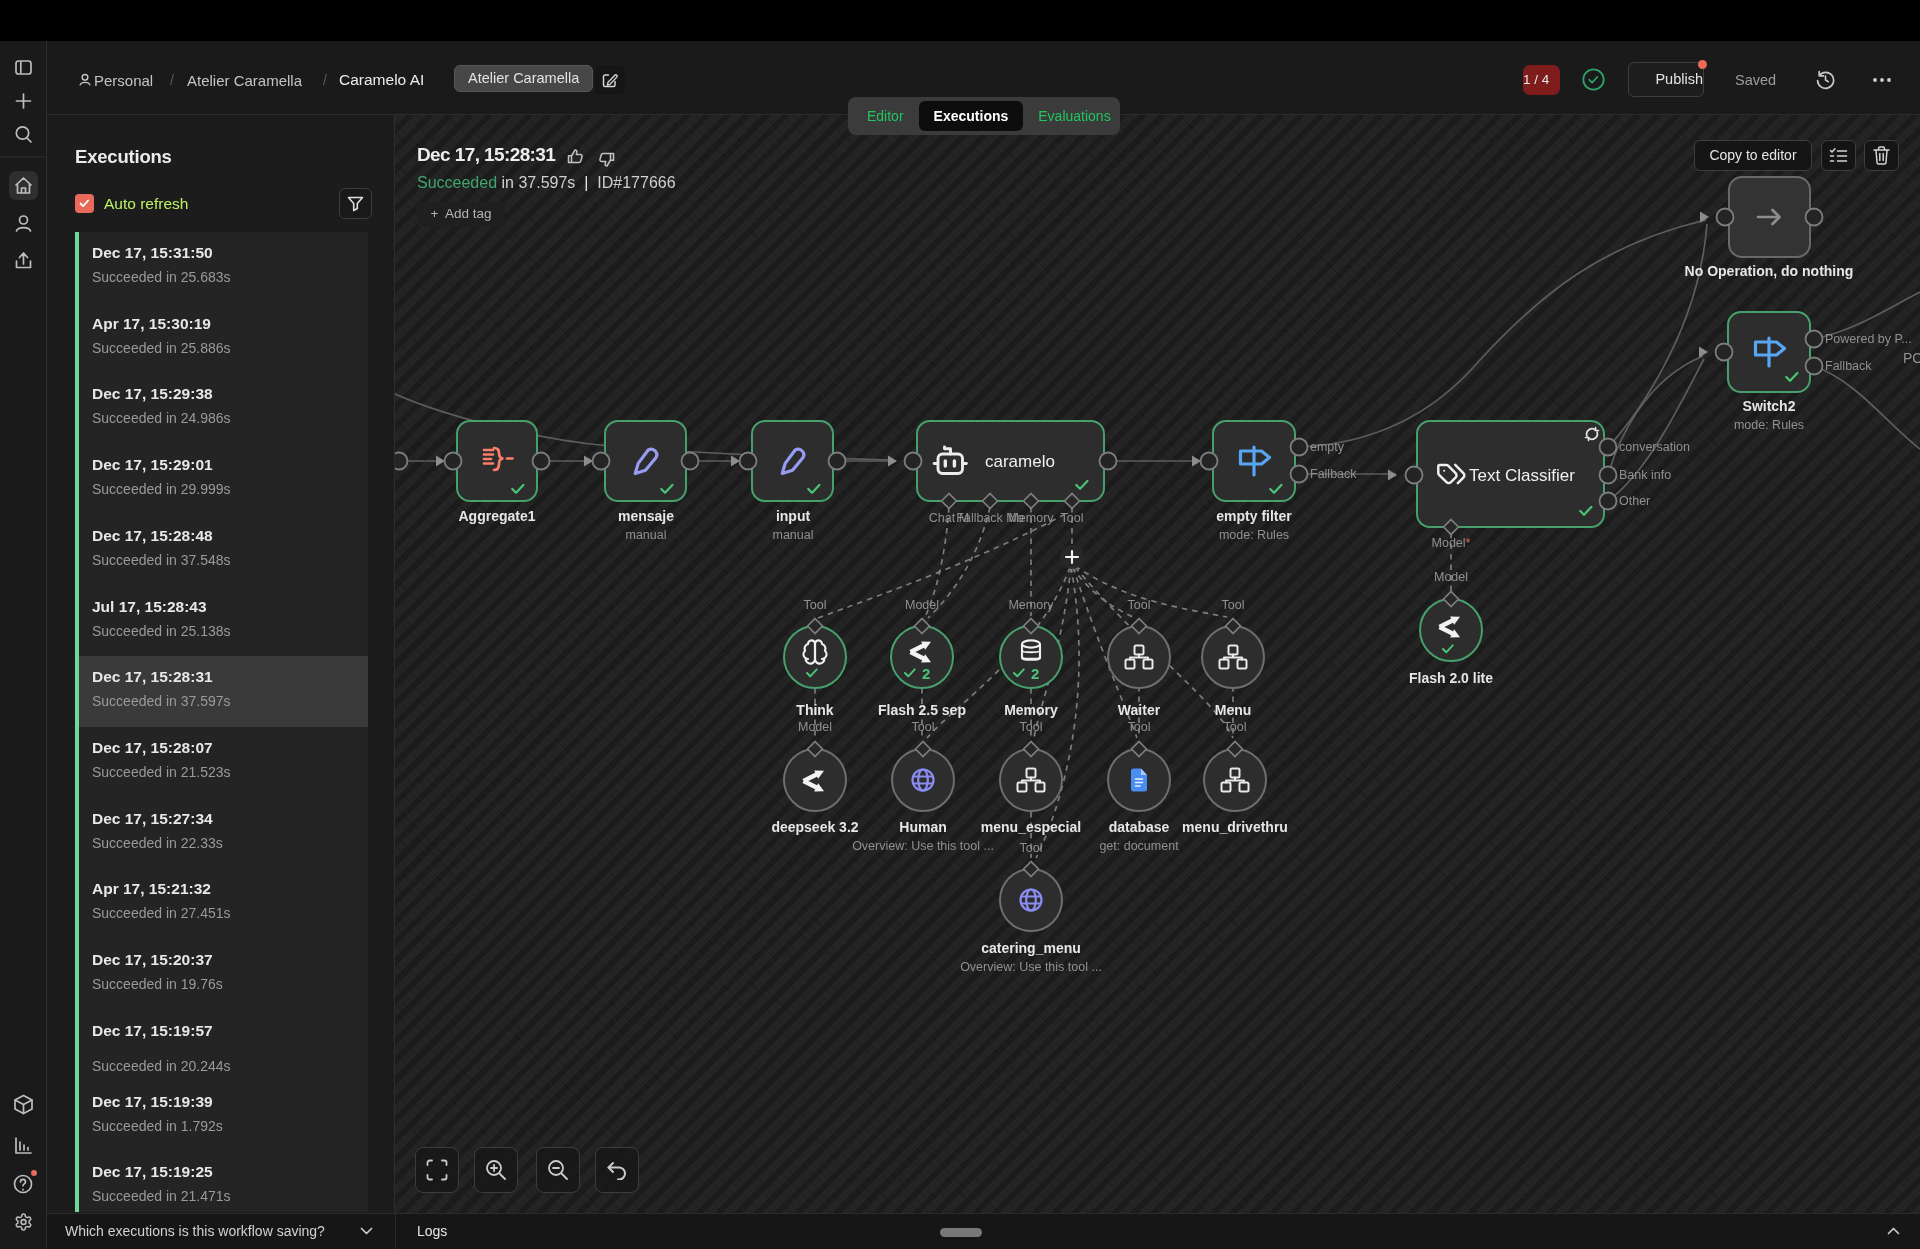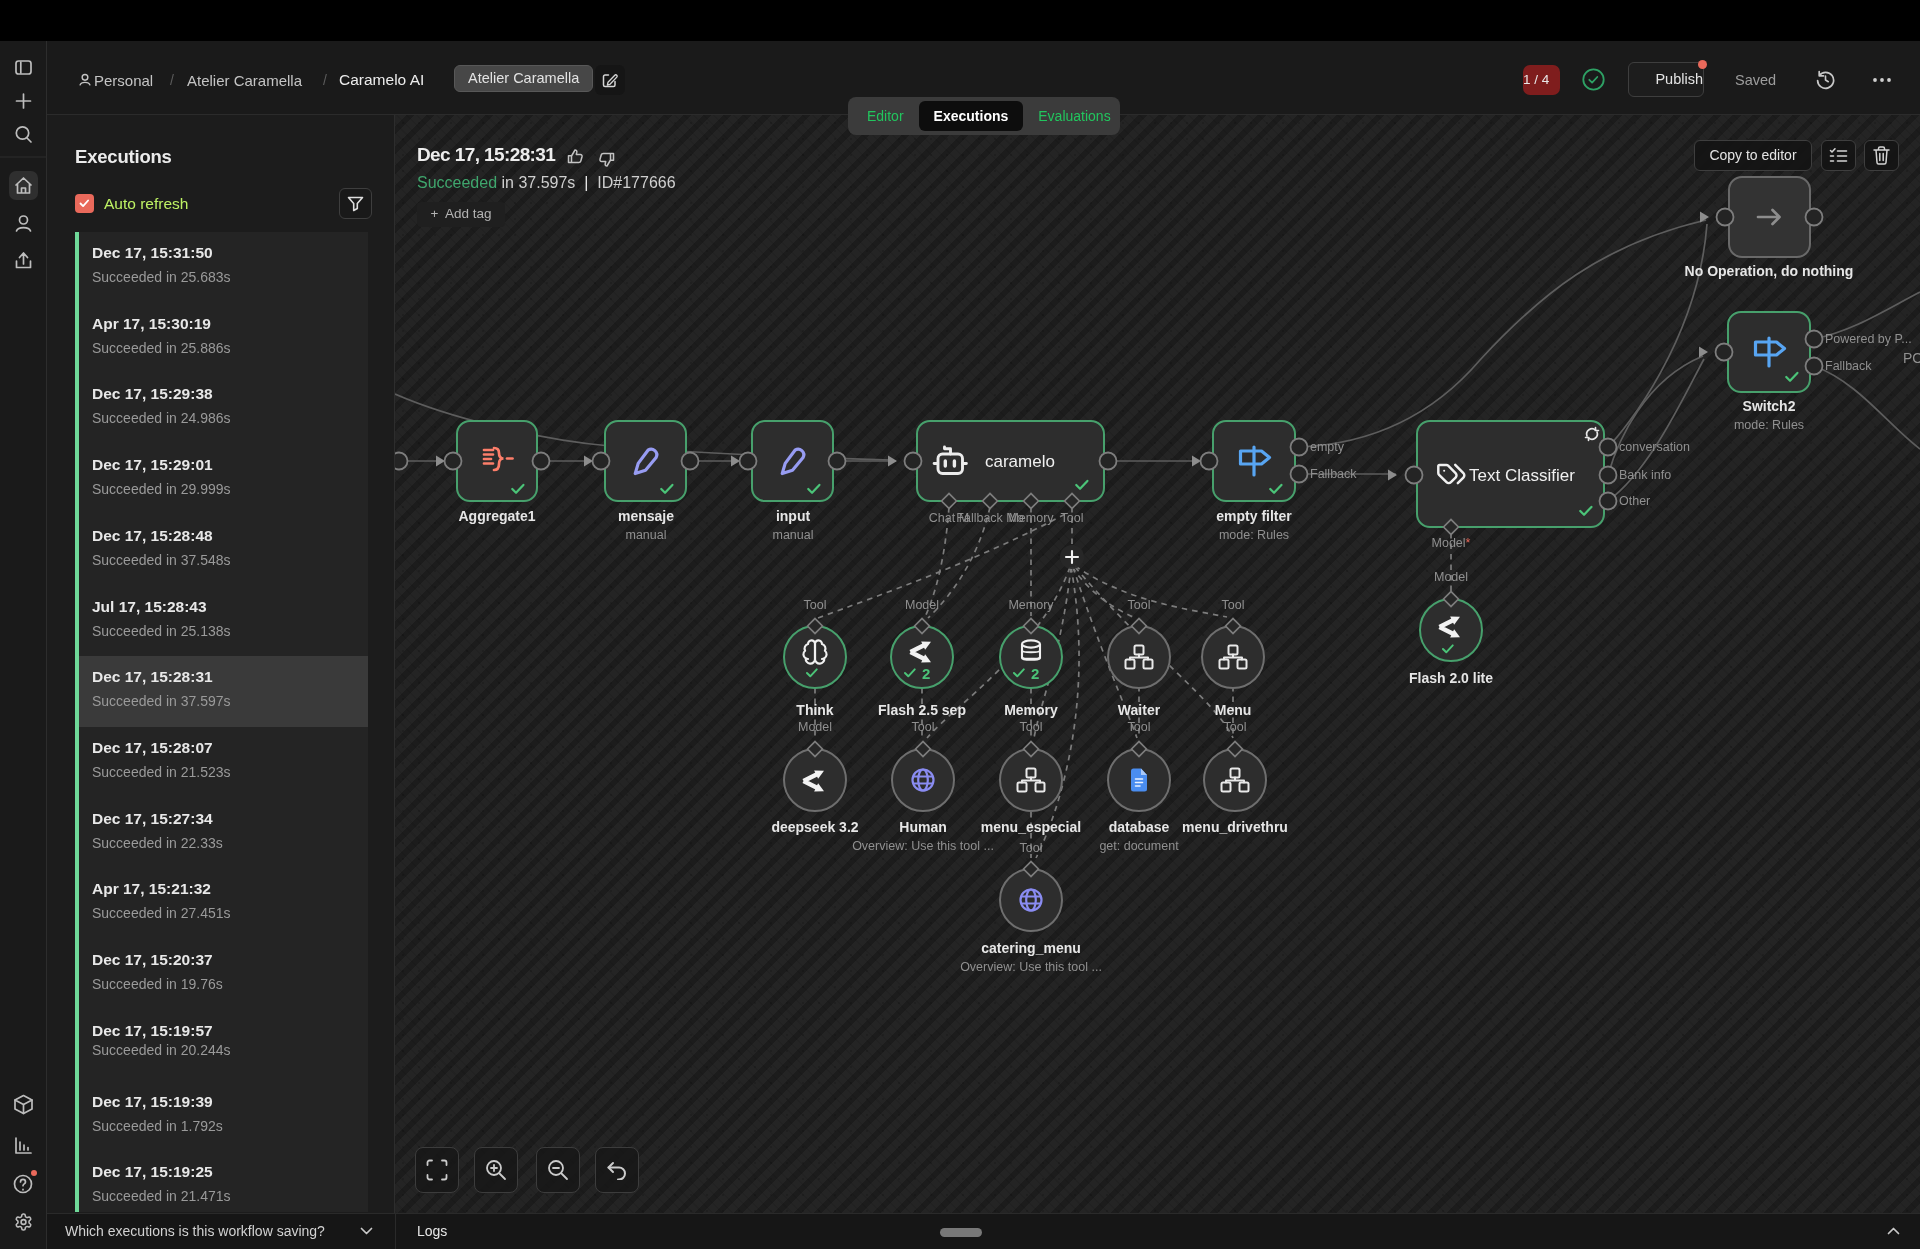--- a/index.html
+++ b/index.html
@@ -187,21 +187,21 @@
     <div class="xitem" style="top:636px">
         <div class="xtitle">Apr 17, 15:21:32</div>
         <div class="xsub" style="margin-top:7px">Succeeded in 27.451s</div>
       </div>
     <div class="xitem" style="top:707px">
         <div class="xtitle">Dec 17, 15:20:37</div>
         <div class="xsub" style="margin-top:7px">Succeeded in 19.76s</div>
       </div>
     <div class="xitem" style="top:778px">
         <div class="xtitle">Dec 17, 15:19:57</div>
-        <div class="xsub" style="margin-top:2px">Succeeded in 20.244s</div>
+        <div class="xsub" style="margin-top:18px">Succeeded in 20.244s</div>
       </div>
     <div class="xitem" style="top:849px">
         <div class="xtitle">Dec 17, 15:19:39</div>
         <div class="xsub" style="margin-top:7px">Succeeded in 1.792s</div>
       </div>
     <div class="xitem" style="top:919px;height:61px">
         <div class="xtitle">Dec 17, 15:19:25</div>
         <div class="xsub" style="margin-top:7px">Succeeded in 21.471s</div>
       </div>
     <div class="abs" style="left:28px;top:0;width:4px;height:980px;background:#6fd999"></div>

